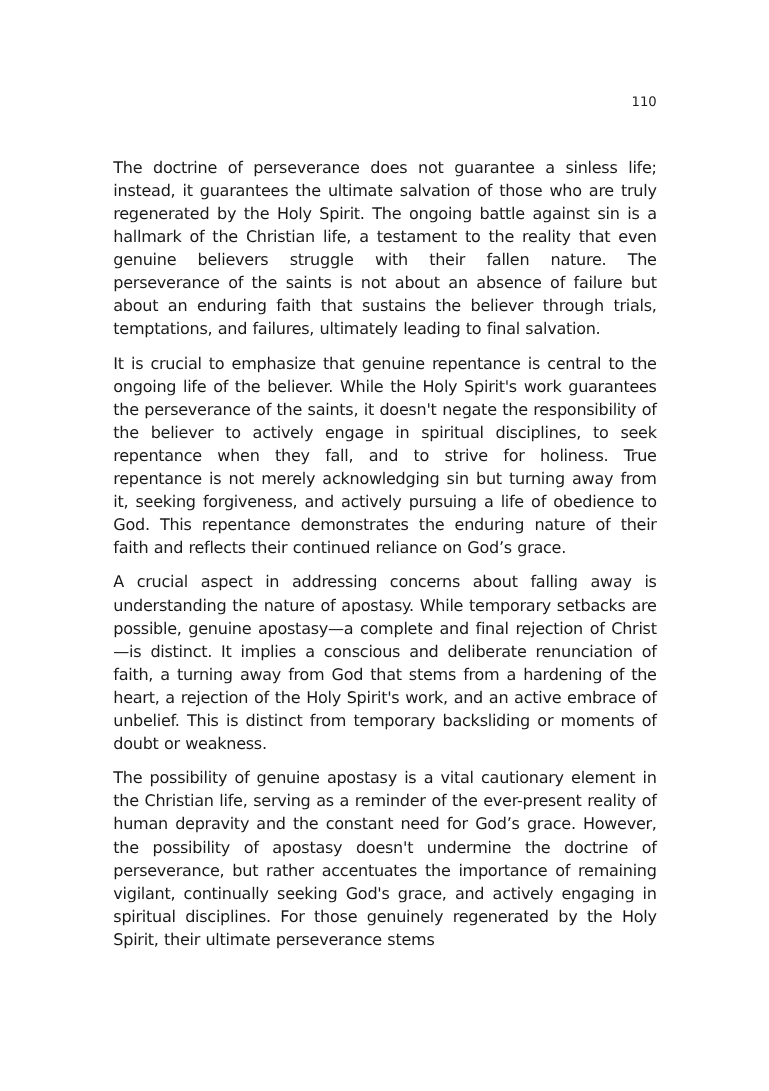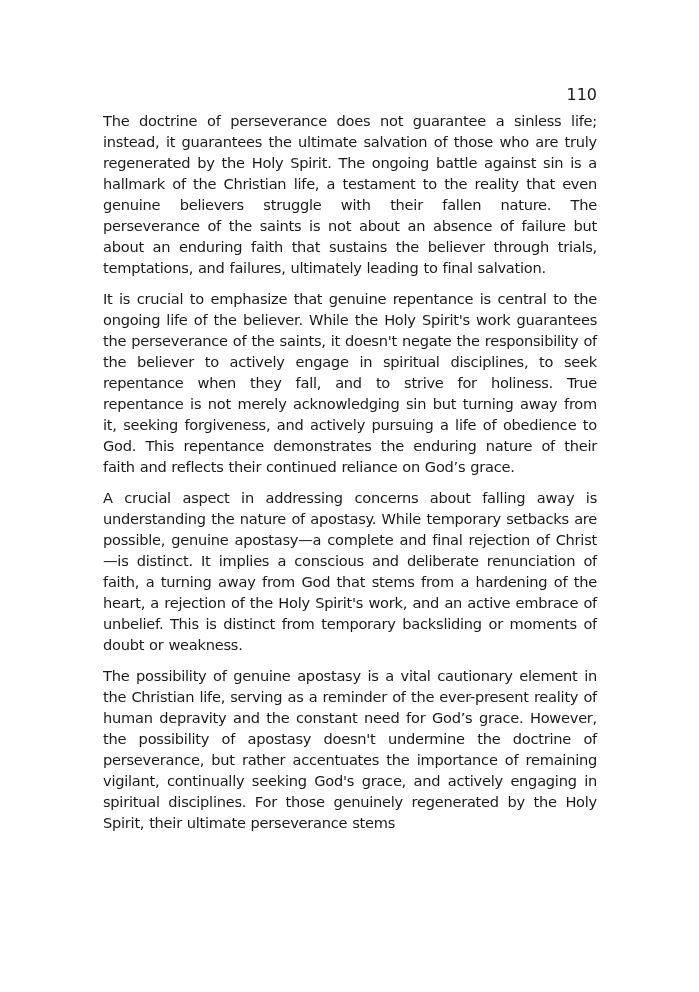--- a/index.html
+++ b/index.html
@@ -1,22 +1,22 @@
 <!DOCTYPE html>
 <html><head>
 <meta charset="utf-8">
 <style>
   html, body { margin: 0; padding: 0; background: #ffffff; }
   body { width: 699px; height: 992px; position: relative; overflow: hidden; }
   .page-number {
     position: absolute; top: 85px; right: 102px;
-    font-family: "DejaVu Sans", sans-serif; font-size: 16px; color: #1a1a1a;
+    font-family: "DejaVu Sans", sans-serif; font-size: 12px; color: #1a1a1a;
   }
   .text-column {
-    position: absolute; top: 110px; left: 103px; width: 494px;
+    position: absolute; top: 142px; left: 103px; width: 494px;
     font-family: "DejaVu Sans", sans-serif; font-size: 14.6px; line-height: 21px;
     color: #1a1a1a; text-align: justify; letter-spacing: -0.25px; word-spacing: 0.5px;
   }
   .text-column p { margin: 0 0 10px 0; }
 </style>
 </head>
 <body>
 
 <div class="page-number">110</div>
 

